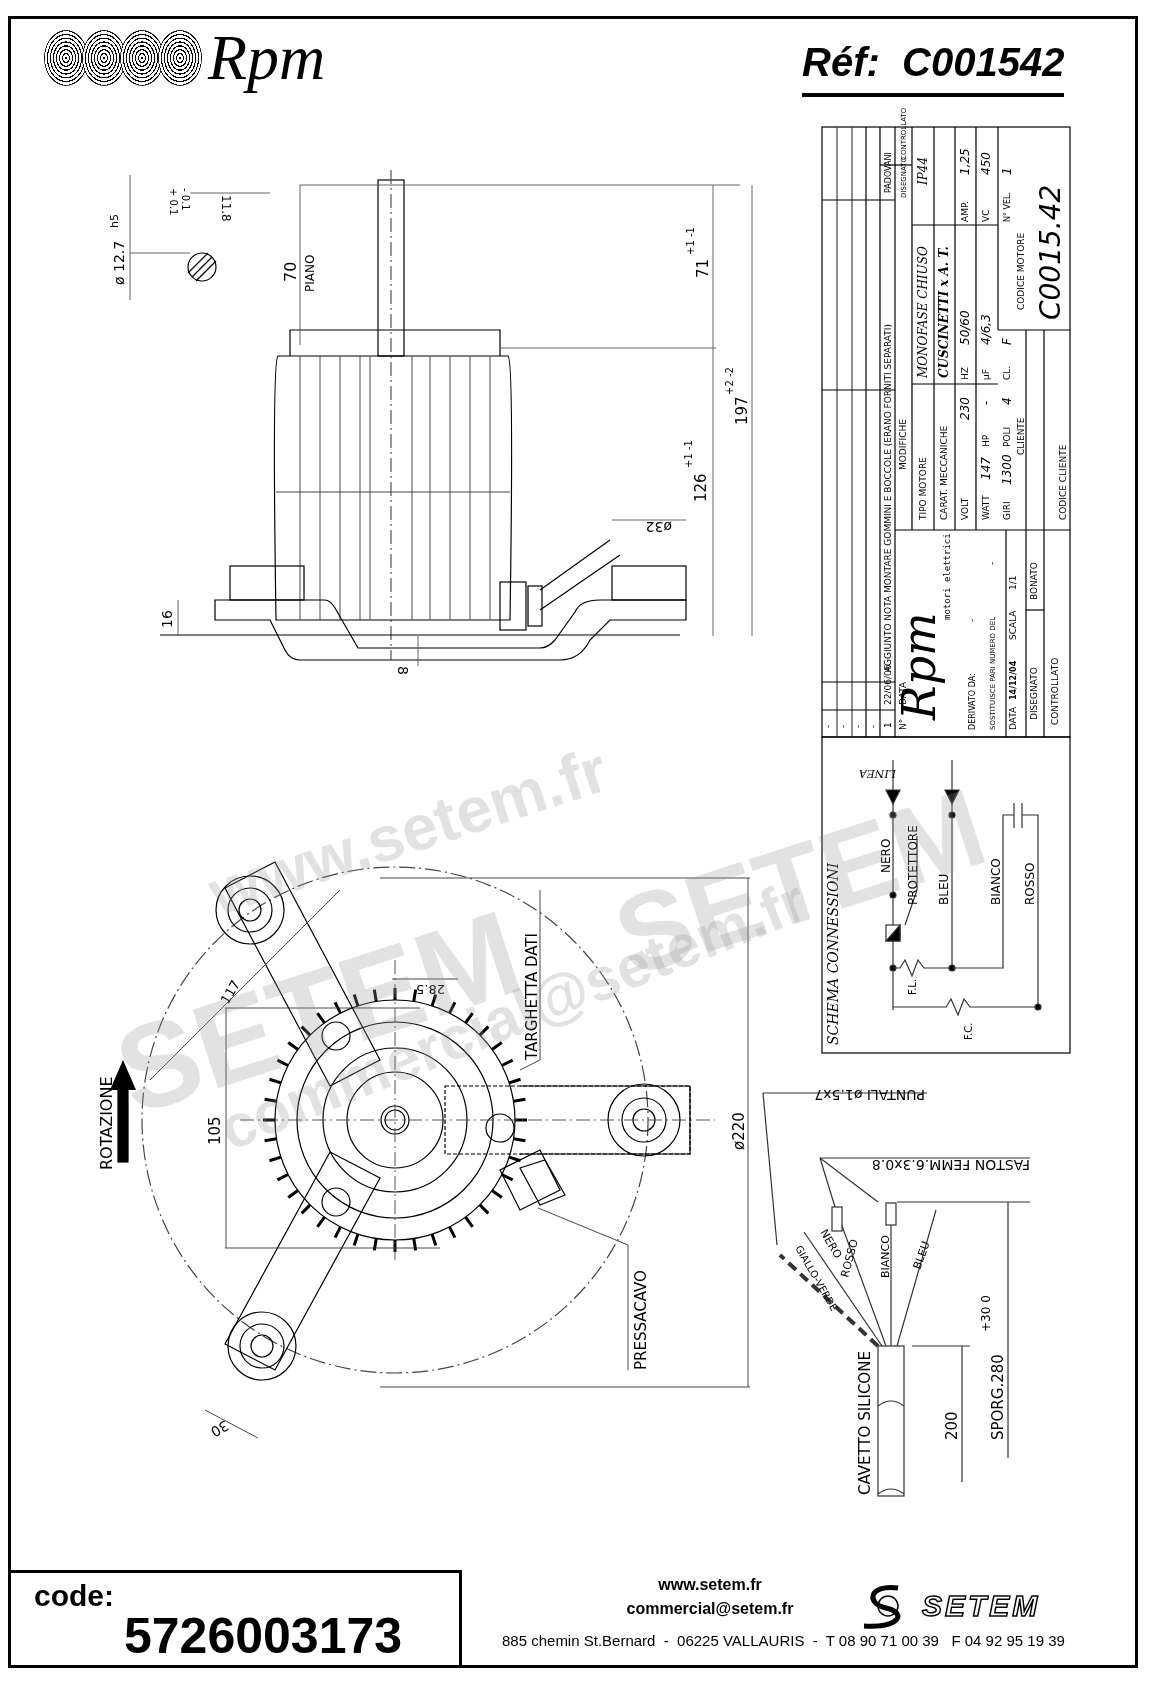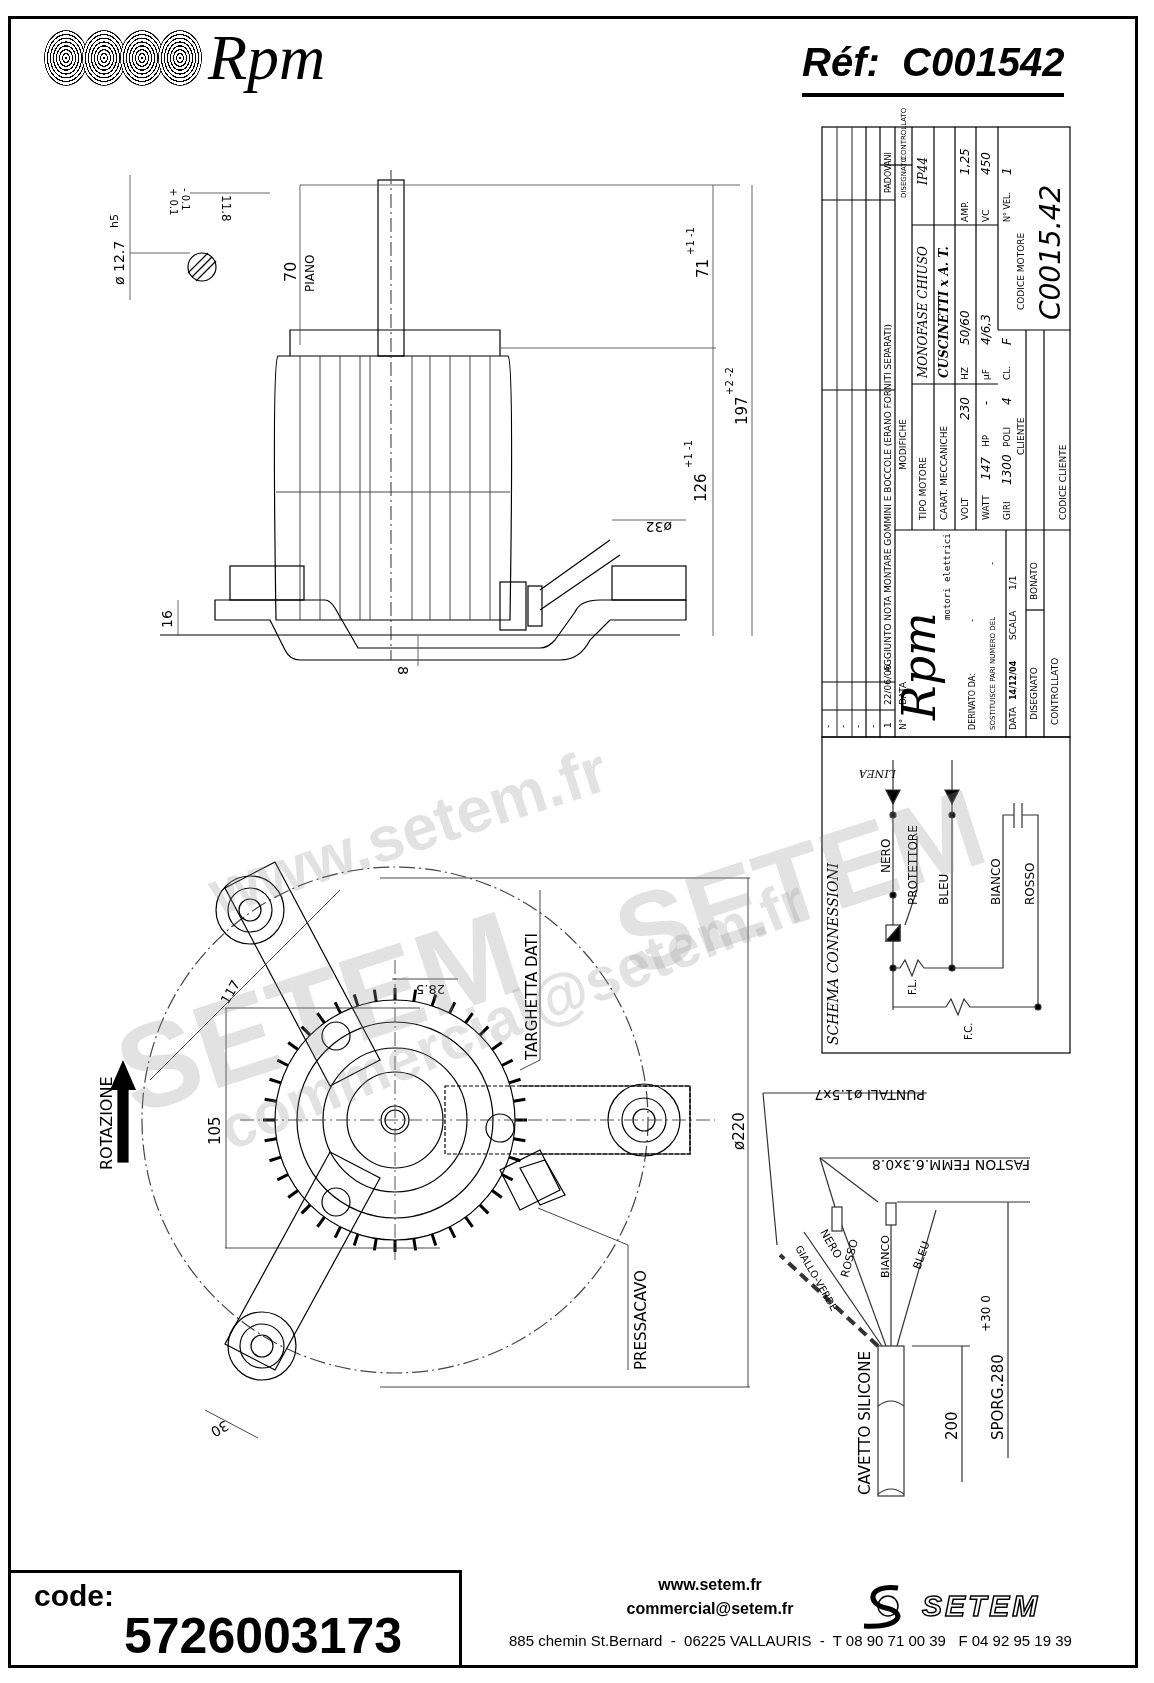--- a/index.html
+++ b/index.html
@@ -10,21 +10,21 @@
   .coil{width:44px;height:56px;border-radius:50%;background:repeating-radial-gradient(ellipse at center,#000 0 1px,#fff 1px 3px);margin-right:-6px;}
   .rpm{font-family:"Liberation Serif",serif;font-style:italic;font-size:64px;margin-left:12px;line-height:1;}
   .ref{position:absolute;left:802px;top:40px;font-size:40px;font-weight:bold;font-style:italic;border-bottom:4px solid #000;padding-bottom:8px;white-space:pre;}
   svg.draw{position:absolute;left:0;top:0;}
   .code-box{position:absolute;left:8px;top:1570px;width:454px;height:98px;border-top:3px solid #000;border-right:3px solid #000;box-sizing:border-box;padding-left:20px;}
   .code-lbl{position:absolute;left:26px;top:6px;font-size:30px;font-weight:bold;}
   .code-val{position:absolute;left:116px;top:34px;font-size:50px;font-weight:bold;}
   .contact{position:absolute;left:470px;top:1576px;width:660px;font-size:16px;}
   .web{position:absolute;left:130px;top:0;width:220px;text-align:center;font-weight:bold;}
   .mail{position:absolute;left:100px;top:24px;width:280px;text-align:center;font-weight:bold;}
-  .addr{position:absolute;left:32px;top:56px;white-space:pre;font-size:15px;margin-left:7px;}
+  .addr{position:absolute;left:32px;top:56px;white-space:pre;font-size:15px;}
   .setem{position:absolute;left:858px;top:1582px;display:flex;align-items:center;}
   .setem-word{font-size:30px;font-style:italic;font-weight:bold;color:#fff;-webkit-text-stroke:1.5px #000;letter-spacing:3px;margin-left:6px;}
   .wm{position:absolute;font-weight:bold;color:rgba(150,150,150,0.28);white-space:nowrap;transform-origin:left top;}
 </style>
 </head>
 <body>
 
 <div class="frame"></div>
 
 <div class="logo">

